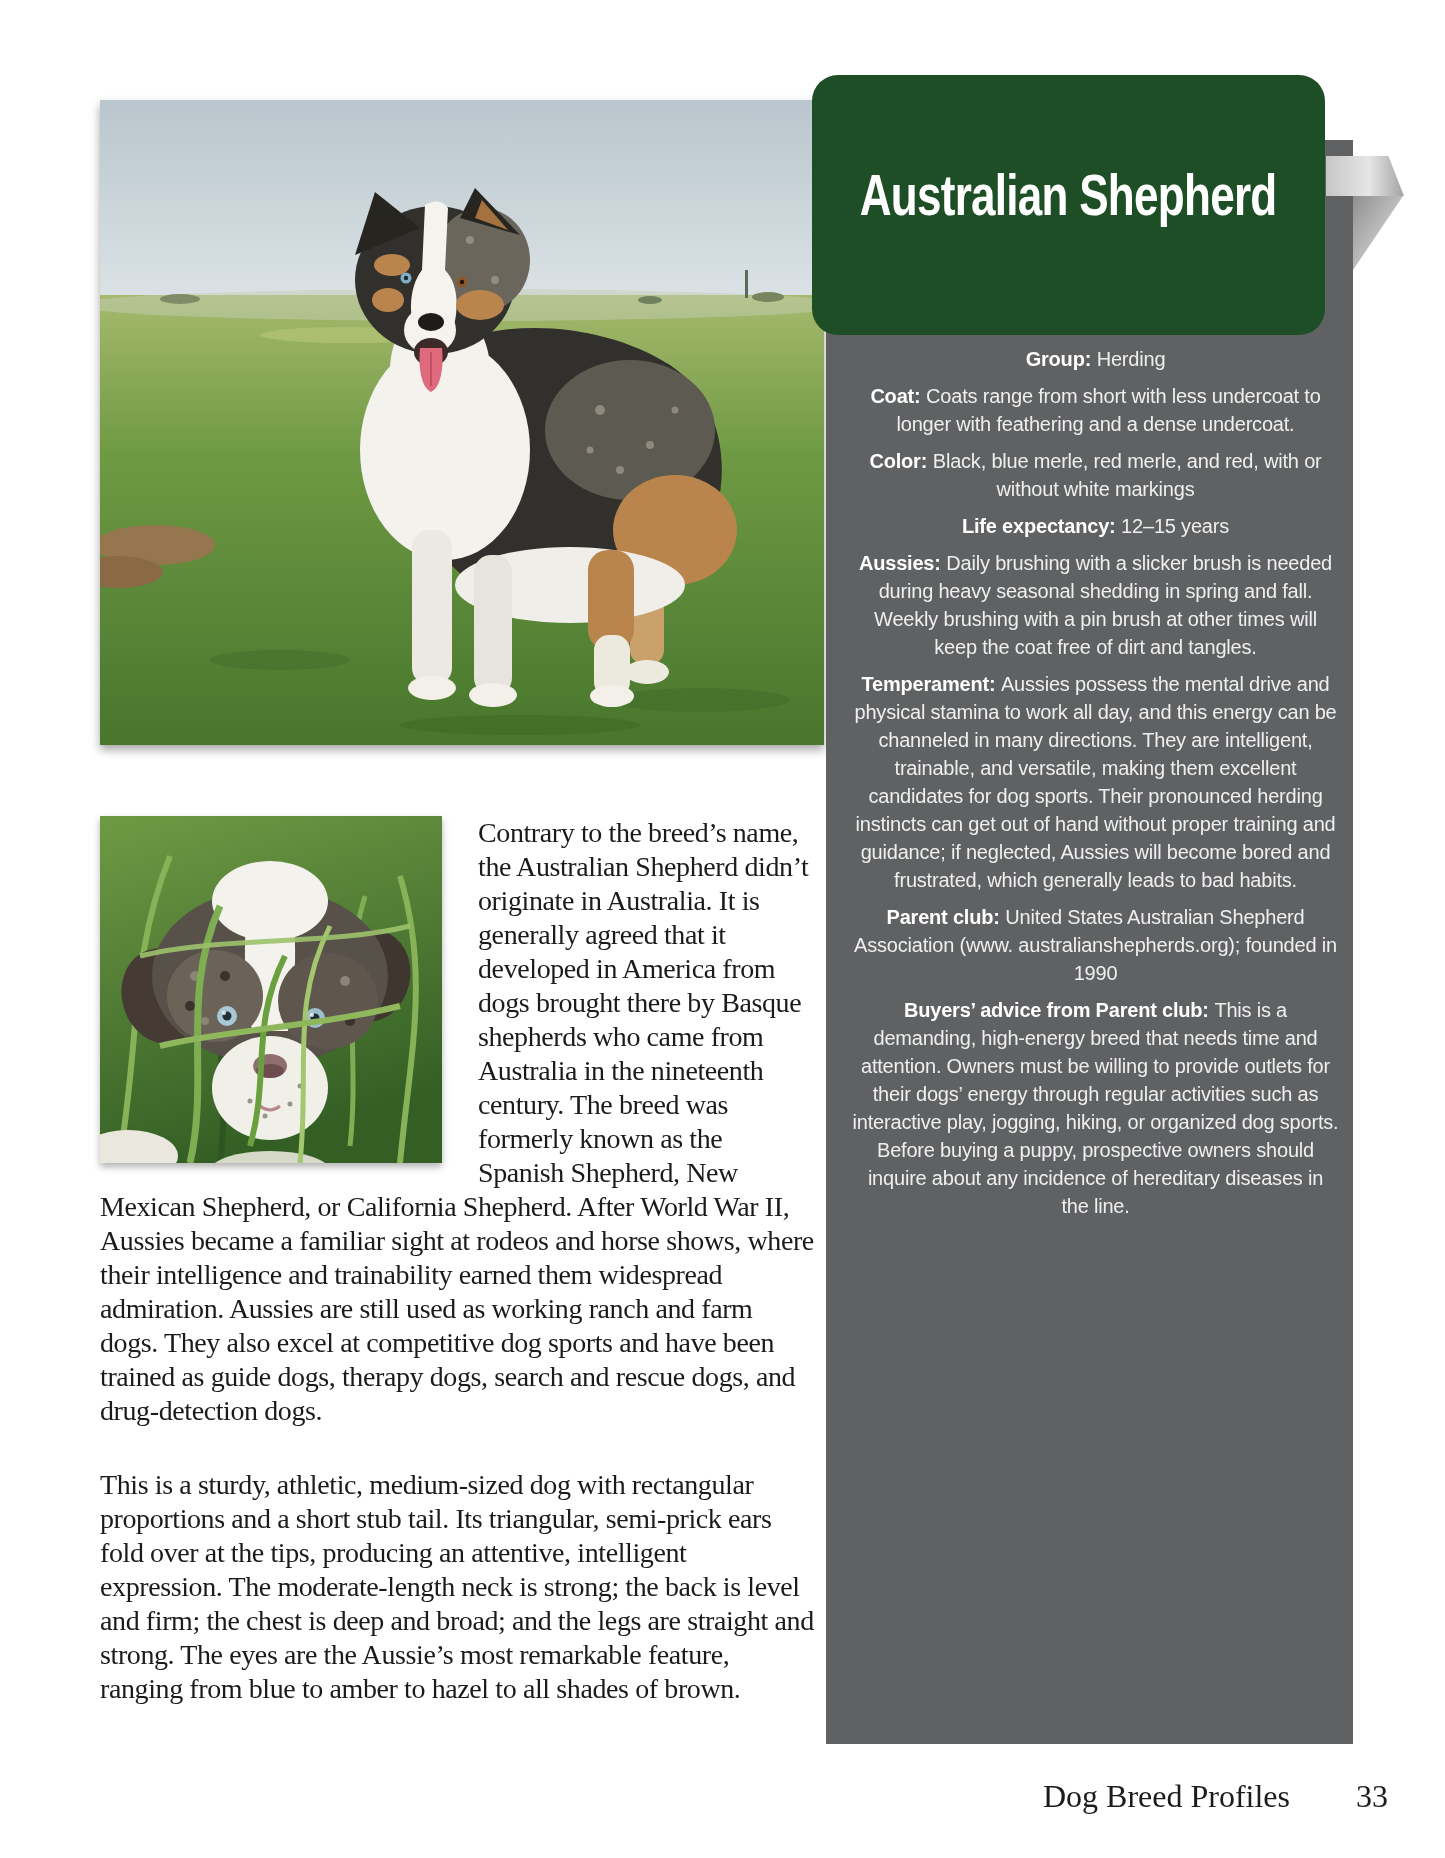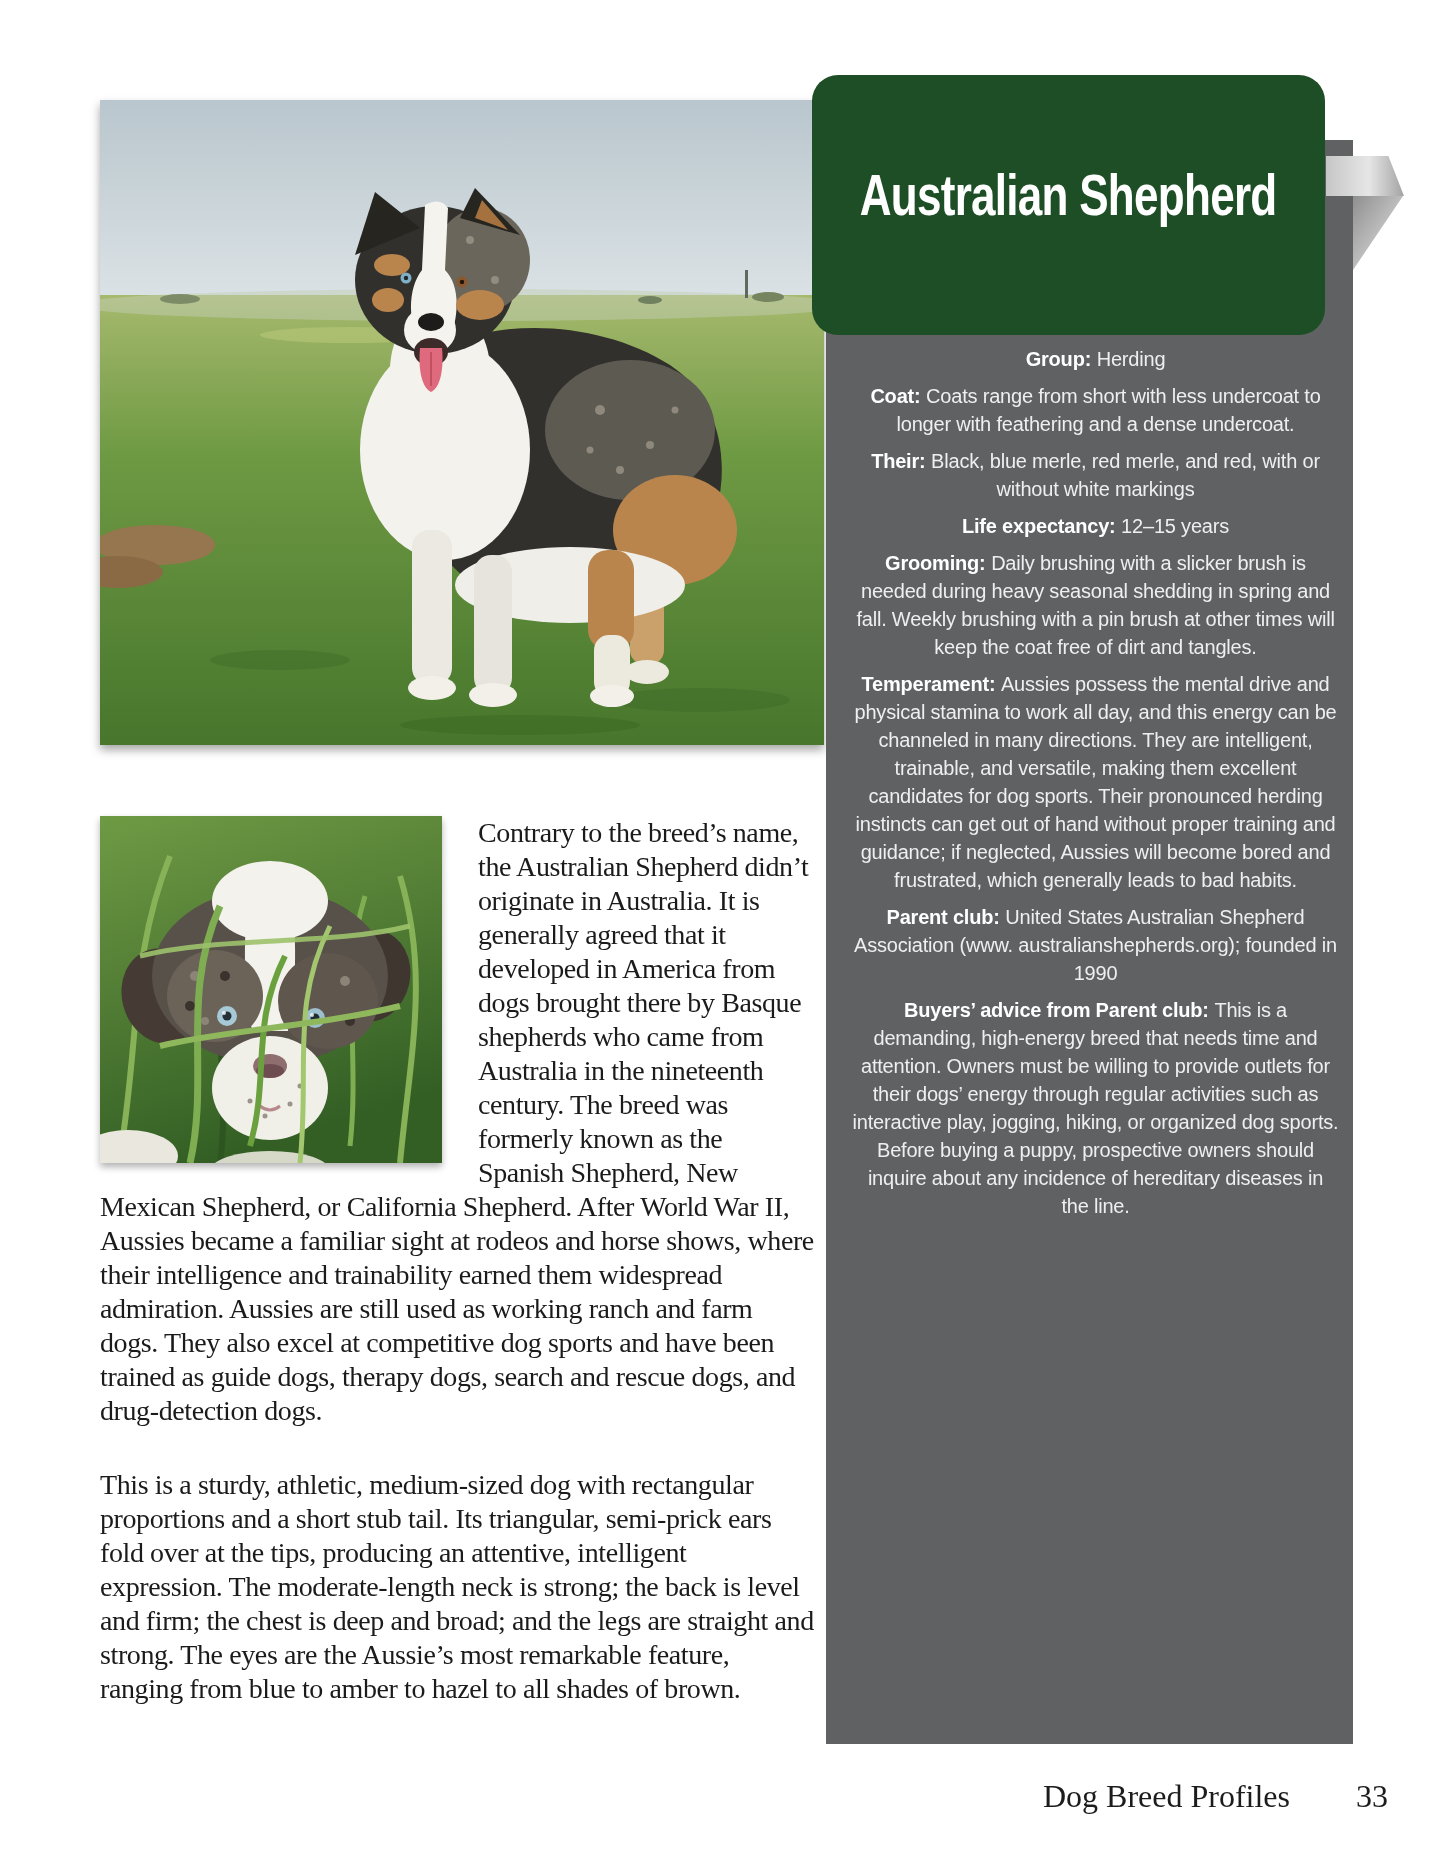--- a/index.html
+++ b/index.html
@@ -136,23 +136,23 @@
       <path d="M290,248 C288,270 292,288 301,292 C310,288 314,270 312,248 Z" fill="#e06a7d"></path>
       <path d="M301,252 L301,286" stroke="#c2515f" stroke-width="2" fill="none"></path>
     </g>
   </svg>
 </div>
 
 <aside class="sidebar">
   <p class="fact"><b>Year of AKC recognition:</b><span>1991</span></p>
   <p class="fact"><b>Group:</b><span>Herding</span></p>
   <p class="fact"><b>Coat:</b><span>Coats range from short with less undercoat to longer with feathering and a dense undercoat.</span></p>
-  <p class="fact"><b>Their:</b><span>Black, blue merle, red merle, and red, with or without white markings</span></p>
+  <p class="fact"><b>Color:</b><span>Black, blue merle, red merle, and red, with or without white markings</span></p>
   <p class="fact"><b>Life expectancy:</b><span>12–15 years</span></p>
-  <p class="fact"><b>Grooming:</b><span>Daily brushing with a slicker brush is needed during heavy seasonal shedding in spring and fall. Weekly brushing with a pin brush at other times will keep the coat free of dirt and tangles.</span></p>
+  <p class="fact"><b>Aussies:</b><span>Daily brushing with a slicker brush is needed during heavy seasonal shedding in spring and fall. Weekly brushing with a pin brush at other times will keep the coat free of dirt and tangles.</span></p>
   <p class="fact"><b>Temperament:</b><span>Aussies possess the mental drive and physical stamina to work all day, and this energy can be channeled in many directions. They are intelligent, trainable, and versatile, making them excellent candidates for dog sports. Their pronounced herding instincts can get out of hand without proper training and guidance; if neglected, Aussies will become bored and frustrated, which generally leads to bad habits.</span></p>
   <p class="fact"><b>Parent club:</b><span>United States Australian Shepherd Association (www. australianshepherds.org); founded in 1990</span></p>
   <p class="fact"><b>Buyers’ advice from Parent club:</b><span>This is a demanding, high-energy breed that needs time and attention. Owners must be willing to provide outlets for their dogs’ energy through regular activities such as interactive play, jogging, hiking, or organized dog sports. Before buying a puppy, prospective owners should inquire about any incidence of hereditary diseases in the line.</span></p>
 </aside>
 
 <div class="ribbon-band"></div>
 <div class="ribbon-fold"></div>
 
 <header class="title-box">
   <h1>Australian Shepherd</h1>

